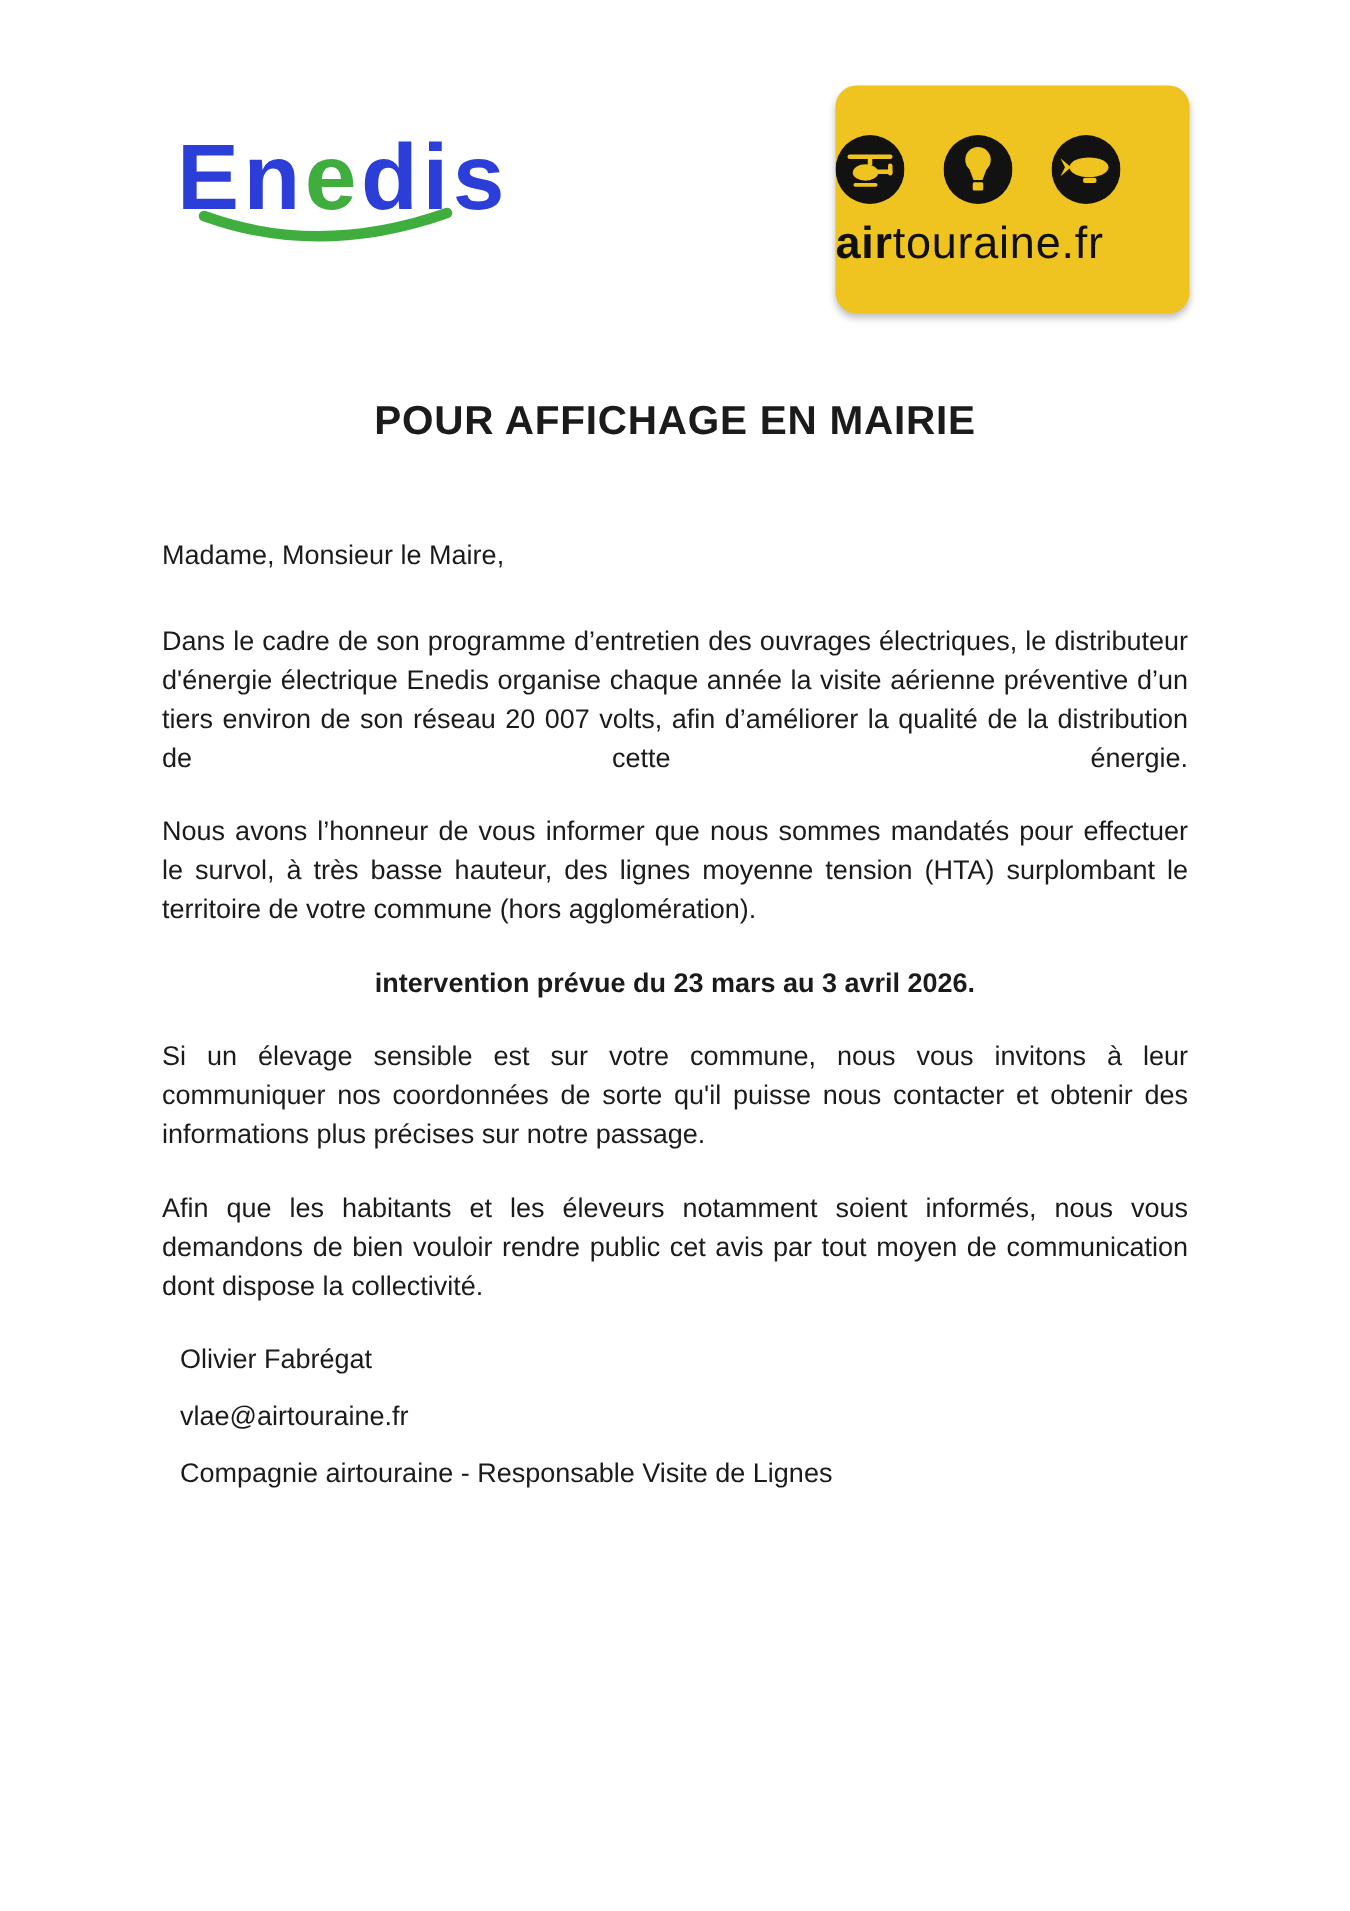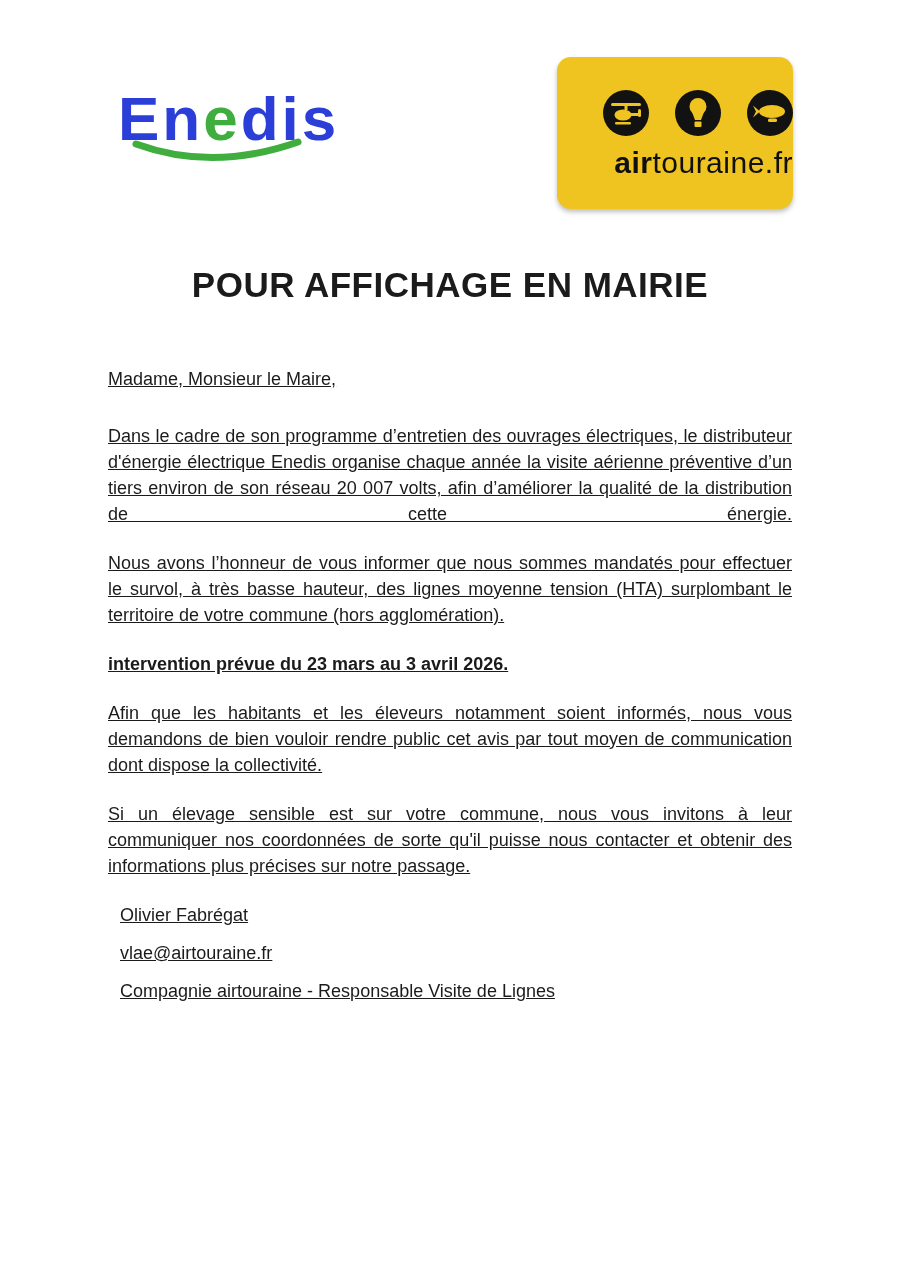--- a/index.html
+++ b/index.html
@@ -42,21 +42,21 @@
     position: absolute;
     left: 557px;
     top: 57px;
     width: 236px;
     height: 152px;
     background: #f0c420;
     border-radius: 14px;
     box-shadow: 0 3px 5px rgba(0,0,0,0.25);
     display: flex;
     flex-direction: column;
-    align-items: flex-end;
+    align-items: flex-start;
     justify-content: center;
     gap: 12px;
     box-sizing: border-box;
   }
   .badge-icons {
     display: flex;
     gap: 26px;
     align-items: center;
     margin-top: 2px;
   }
@@ -64,36 +64,36 @@
     font-size: 30px;
     color: #101010;
     letter-spacing: 0.5px;
     line-height: 1;
   }
   .badge-text .bold { font-weight: 700; }
 
   
   .doc-title {
     text-align: center;
-    font-size: 35px;
+    font-size: 27px;
     font-weight: 700;
     margin: 0 0 61px 0;
     letter-spacing: 0.5px;
   }
   .letter p {
     font-size: 18px;
     line-height: 26px;
     margin: 0 0 23px 0;
-    text-decoration: underline;
   }
   .salutation { margin-bottom: 31px !important; }
   .justify { text-align: justify; }
   .justify-full { text-align: justify; text-align-last: justify; }
   .notice {
     font-weight: 700;
+    text-align: center;
   }
   .signature p { margin: 12px; }
 </style>
 </head>
 <body>
 
 <div class="page">
 
   <div class="enedis-logo">
     <span class="enedis-blue">En</span><span class="enedis-green">e</span><span class="enedis-blue">dis</span>
@@ -144,23 +144,23 @@
 
   <div class="letter">
     <p class="salutation">Madame, Monsieur le Maire,</p>
 
     <p class="justify-full">Dans le cadre de son programme d’entretien des ouvrages électriques, le distributeur d'énergie électrique Enedis organise chaque année la visite aérienne préventive d’un tiers environ de son réseau 20 007 volts, afin d’améliorer la qualité de la distribution de cette énergie.</p>
 
     <p class="justify">Nous avons l’honneur de vous informer que nous sommes mandatés pour effectuer le survol, à très basse hauteur, des lignes moyenne tension (HTA) surplombant le territoire de votre commune (hors agglomération).</p>
 
     <p class="notice">intervention prévue du 23 mars au 3 avril 2026.</p>
 
+    <p class="justify">Si un élevage sensible est sur votre commune, nous vous invitons à leur communiquer nos coordonnées de sorte qu'il puisse nous contacter et obtenir des informations plus précises sur notre passage.</p>
+
     <p class="justify">Afin que les habitants et les éleveurs notamment soient informés, nous vous demandons de bien vouloir rendre public cet avis par tout moyen de communication dont dispose la collectivité.</p>
-
-    <p class="justify">Si un élevage sensible est sur votre commune, nous vous invitons à leur communiquer nos coordonnées de sorte qu'il puisse nous contacter et obtenir des informations plus précises sur notre passage.</p>
 
 
     <div class="signature">
       <p>Olivier Fabrégat</p>
       <p>vlae@airtouraine.fr</p>
       <p>Compagnie airtouraine - Responsable Visite de Lignes</p>
     </div>
   </div>
 
 </div>

